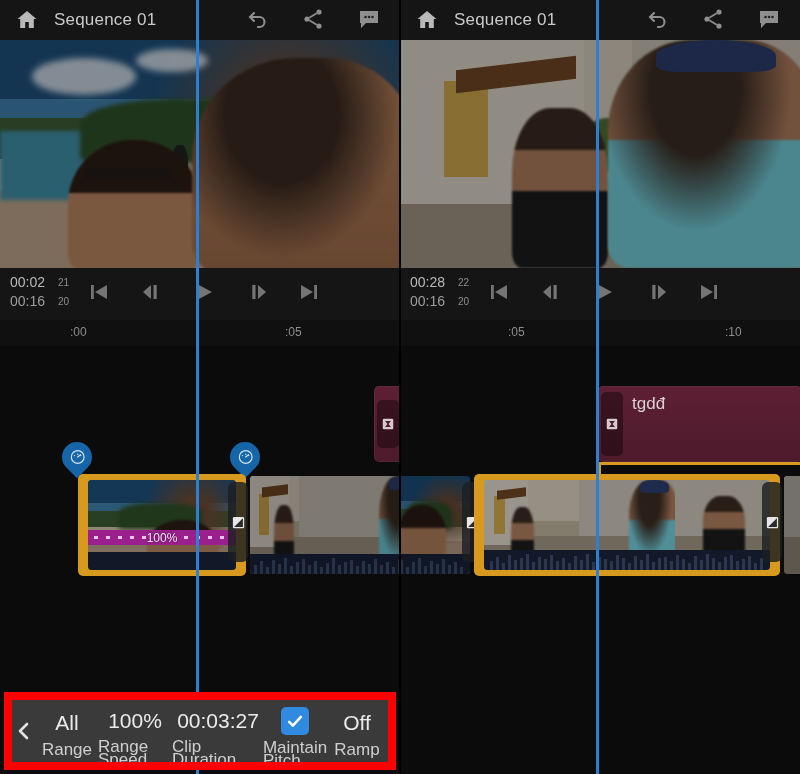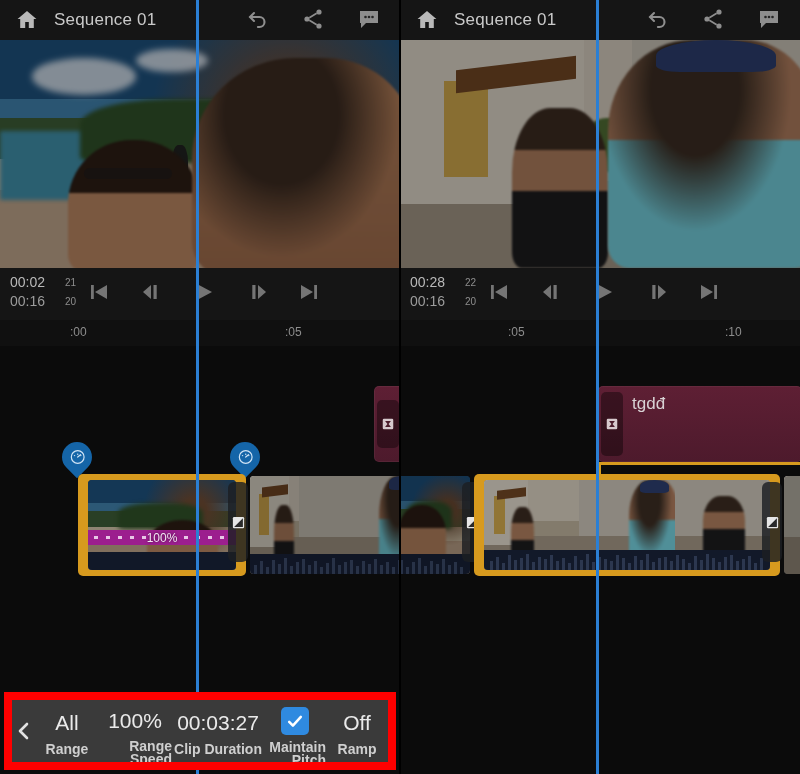--- a/index.html
+++ b/index.html
@@ -52,21 +52,21 @@
   .court .awning { position:absolute; left:14%; top:10%; width:30%; height:10%; background:#6d4423; transform: skewY(-7deg); }
   .court .plant { position:absolute; left:46%; top:34%; width:14%; height:24%; background:#4e6b33; border-radius:40% 40% 20% 20%; filter: blur(1px); }
   .court .bldg { position:absolute; left:58%; top:0; width:42%; height:62%; background:#c2bcb0; }
   .court .man2 { position:absolute; right:-4%; top:0; width:52%; height:100%; background: radial-gradient(ellipse at 42% 22%, #3a2c22 0 26%, rgba(0,0,0,0) 56%), linear-gradient(#a9785a 0 44%, #6fc6d3 44%); border-radius: 40% 34% 10% 10%; filter: blur(1px); }
   .court .bandana { position:absolute; right:6%; top:0; width:30%; height:14%; background:#2b3c6b; border-radius:50% 50% 20% 20%; }
   .court .woman2 { position:absolute; left:28%; top:30%; width:24%; height:70%; background: linear-gradient(#3a2a20 0 26%, #a8795a 26% 52%, #1b1b1d 52%); border-radius: 40% 40% 10% 10%; filter: blur(1px); }
 
   
   .transport { position: absolute; left: 0; top: 268px; width: 400px; height: 52px; background:#151515; }
   .tc { position:absolute; left: 10px; top: 5px; color:#b9b9b9; font-size: 14px; line-height: 19px; }
-  .tc .frames { font-size: 10px; color:#8e8e8e; margin-left: 20px; vertical-align: top; }
+  .tc .frames { font-size: 10px; color:#8e8e8e; margin-left: 13px; vertical-align: top; }
   .tc .row2 { color:#9c9c9c; }
   .ctrls { position:absolute; left: 85px; top: 8px; width: 240px; height: 34px; display:flex; align-items:center; justify-content: space-between; }
   .ctrl { width: 30px; height: 26px; opacity:.72; }
 
   
   .ruler { position: absolute; left:0; top: 320px; width: 400px; height: 26px; background:#101010; }
   .rtick { position:absolute; top: 5px; color:#8d8d8d; font-size: 12px; }
 
   
   .timeline { position: absolute; left:0; top: 346px; width:400px; bottom: 0; background:#0b0b0b; }
@@ -106,21 +106,21 @@
 
   
   .redbox { position:absolute; z-index: 50; border: 8px solid #ff0000; background:#3a3a3a; }
   .tbar { position:absolute; inset:0; display:flex; align-items:stretch; overflow:hidden; }
   .tb-back { width: 56px; display:flex; align-items:center; justify-content:center; }
   .tb-item {
     flex: 0 0 auto; display:flex; flex-direction:column; align-items:center; justify-content:flex-start;
     padding-top: 7px; position:relative;
   }
   .tb-val { color:#eaeaea; font-size: 21px; line-height: 27px; height: 30px; display:flex; align-items:center; }
-  .tb-lab { color:#cfcfcf; font-size: 14px; line-height: 13px; text-align:right; margin-top: 6px; font-weight: bold; }
+  .tb-lab { color:#cfcfcf; font-size: 17px; line-height: 13px; text-align:left; margin-top: 6px; }
   .cbox { width: 28px; height: 28px; border-radius: 5px; background:#2f8ae0; display:flex; align-items:center; justify-content:center; }
 </style>
 </head>
 <body>
 
 <div class="screen">
 
   <div class="panel left">
 
     <div class="topbar">

